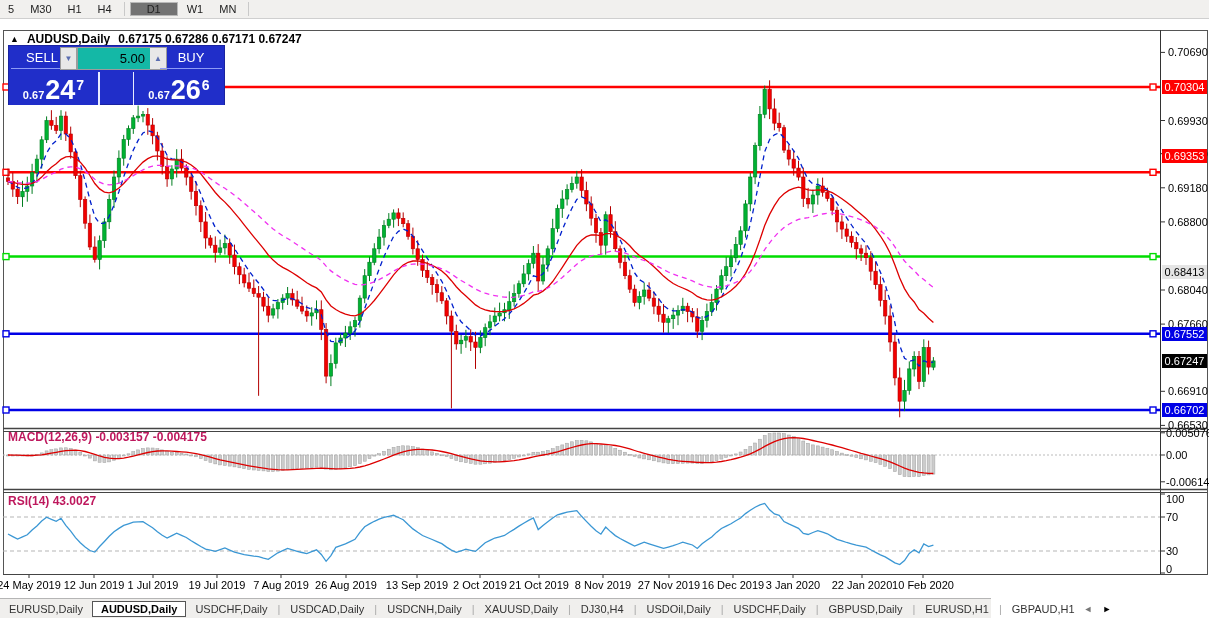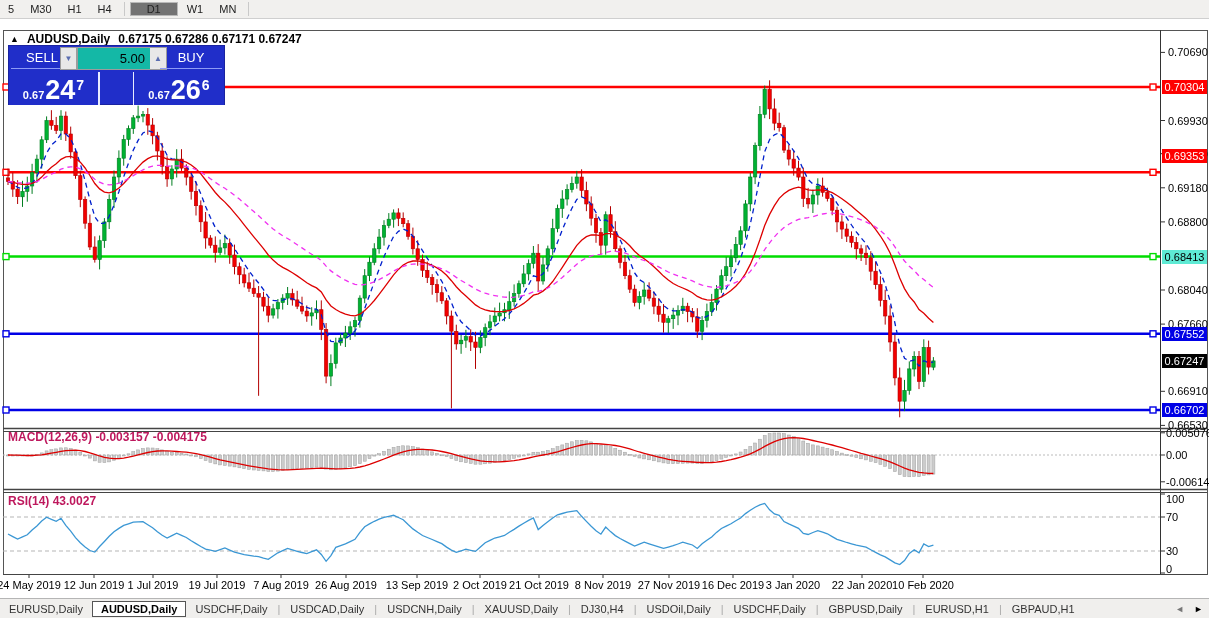--- a/index.html
+++ b/index.html
@@ -53,21 +53,21 @@
        line-height:21px; padding-right:5px; }
   .big-tile { position:absolute; top:26px; height:33px; width:91px; background:#202ec9;
        color:#fff; display:flex; align-items:flex-end; justify-content:center; cursor:pointer; }
   #sell-tile { left:0; border-right:2px solid #e8ecff; }
   #buy-tile  { right:0; border-left:1px solid #e8ecff; }
   .tile-small { font-size:11px; font-weight:700; margin-bottom:4px; }
   .tile-big   { font-size:27px; font-weight:700; line-height:30px; margin:0 1px; }
   .tile-sup   { font-size:14px; font-weight:700; margin-bottom:12px; }
 
   
-  #tab-bar { position:absolute; left:0; top:598px; width:1209px; height:20px;
+  #tab-bar { position:absolute; left:0; top:598px; width:991px; height:20px;
              background:#f0efed; border-top:1px solid #b5b5b5;
              display:flex; align-items:center; font-size:11px; color:#333; }
   .tab { padding:1px 9px; white-space:nowrap; cursor:pointer; }
   .tab.active { background:#fff; border:1px solid #555; font-weight:700; color:#000; padding:1px 8px; }
   .tab-sep { color:#aaa; padding:0 1px; }
   #tab-arrows { margin-left:auto; margin-right:6px; display:flex; gap:10px; font-size:9px; }
   #tab-arrow-left { color:#777; cursor:pointer; }
   #tab-arrow-right { color:#000; cursor:pointer; }
 </style>
 </head>
@@ -783,21 +783,21 @@
       <div class="ax-label" style="top:121px">0.69930</div>
       <div class="ax-label" style="top:154px">0.69560</div>
       <div class="ax-label" style="top:188px">0.69180</div>
       <div class="ax-label" style="top:222px">0.68800</div>
       <div class="ax-label" style="top:290px">0.68040</div>
       <div class="ax-label" style="top:324px">0.67660</div>
       <div class="ax-label" style="top:391px">0.66910</div>
       <div class="ax-label" style="top:425px">0.66530</div>
       <div class="ax-badge" style="top:87px;background:#ff0000;color:#ffffff">0.70304</div>
       <div class="ax-badge" style="top:156px;background:#ff0000;color:#ffffff">0.69353</div>
-      <div class="ax-badge" style="top:257px;background:#5eead4;color:#000000">0.68413</div>
+      <div class="ax-badge" style="top:272px;background:#e5e5e5;color:#000000">0.68413</div>
       <div class="ax-badge" style="top:334px;background:#0000e6;color:#ffffff">0.67552</div>
       <div class="ax-badge" style="top:410px;background:#0000e6;color:#ffffff">0.66702</div>
       <div class="ax-badge" style="top:361px;background:#000000;color:#ffffff">0.67247</div>
     </div>
   <div id="ind-axis">
       <div class="ind-label" style="top:433px">0.005076</div>
       <div class="ind-label" style="top:455px">0.00</div>
       <div class="ind-label" style="top:482px">-0.006148</div>
       <div class="ind-label" style="top:499px">100</div>
       <div class="ind-label" style="top:517px">70</div>

